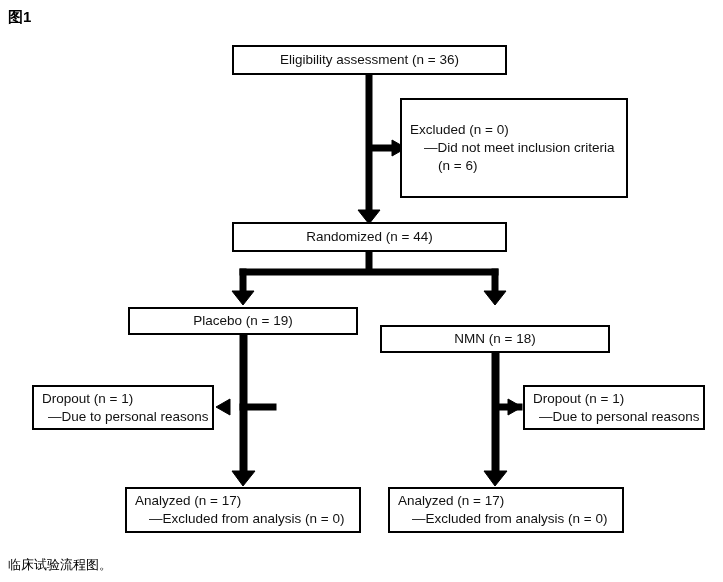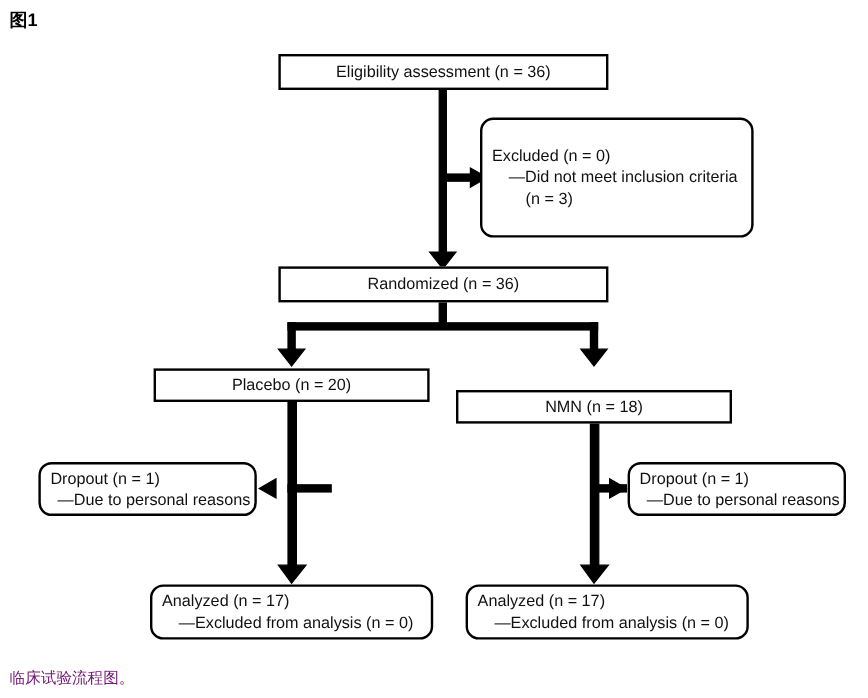--- a/index.html
+++ b/index.html
@@ -24,21 +24,21 @@
     font-size: 15px;
     font-weight: bold;
     letter-spacing: 0px;
     color: #000;
   }
   #figure-caption {
     position: absolute;
     left: 8px;
     top: 556px;
     font-size: 13px;
-    color: #701a75;
+    color: #000000;
   }
 
   
   #diagram {
     position: absolute;
     left: 0;
     top: 0;
     width: 723px;
     height: 528px;
   }
@@ -57,21 +57,20 @@
     justify-content: center;
   }
   .node.centered {
     align-items: center;
     text-align: center;
   }
   .node.lefted {
     align-items: flex-start;
     text-align: left;
     padding: 3px 8px 3px 8px;
-    border-radius: 11px;
   }
   .node .line {
     white-space: nowrap;
   }
   .node .line.indent {
     padding-left: 14px;
   }
   .node .line.indent2 {
     padding-left: 28px;
   }
@@ -137,29 +136,29 @@
     </g>
   </svg>
 
   <div class="node centered" id="node-eligibility">
     <div class="line">Eligibility assessment (n = 36)</div>
   </div>
 
   <div class="node lefted" id="node-excluded">
     <div class="line">Excluded (n = 0)</div>
     <div class="line indent">—Did not meet inclusion criteria</div>
-    <div class="line indent2">(n = 3)</div>
+    <div class="line indent2">(n = 6)</div>
   </div>
 
   <div class="node centered" id="node-randomized">
-    <div class="line">Randomized (n = 36)</div>
+    <div class="line">Randomized (n = 44)</div>
   </div>
 
   <div class="node centered" id="node-placebo">
-    <div class="line">Placebo (n = 20)</div>
+    <div class="line">Placebo (n = 19)</div>
   </div>
 
   <div class="node centered" id="node-nmn">
     <div class="line">NMN (n = 18)</div>
   </div>
 
   <div class="node lefted" id="node-dropout-left">
     <div class="line">Dropout (n = 1)</div>
     <div class="line" style="padding-left:6px">—Due to personal reasons</div>
   </div>

